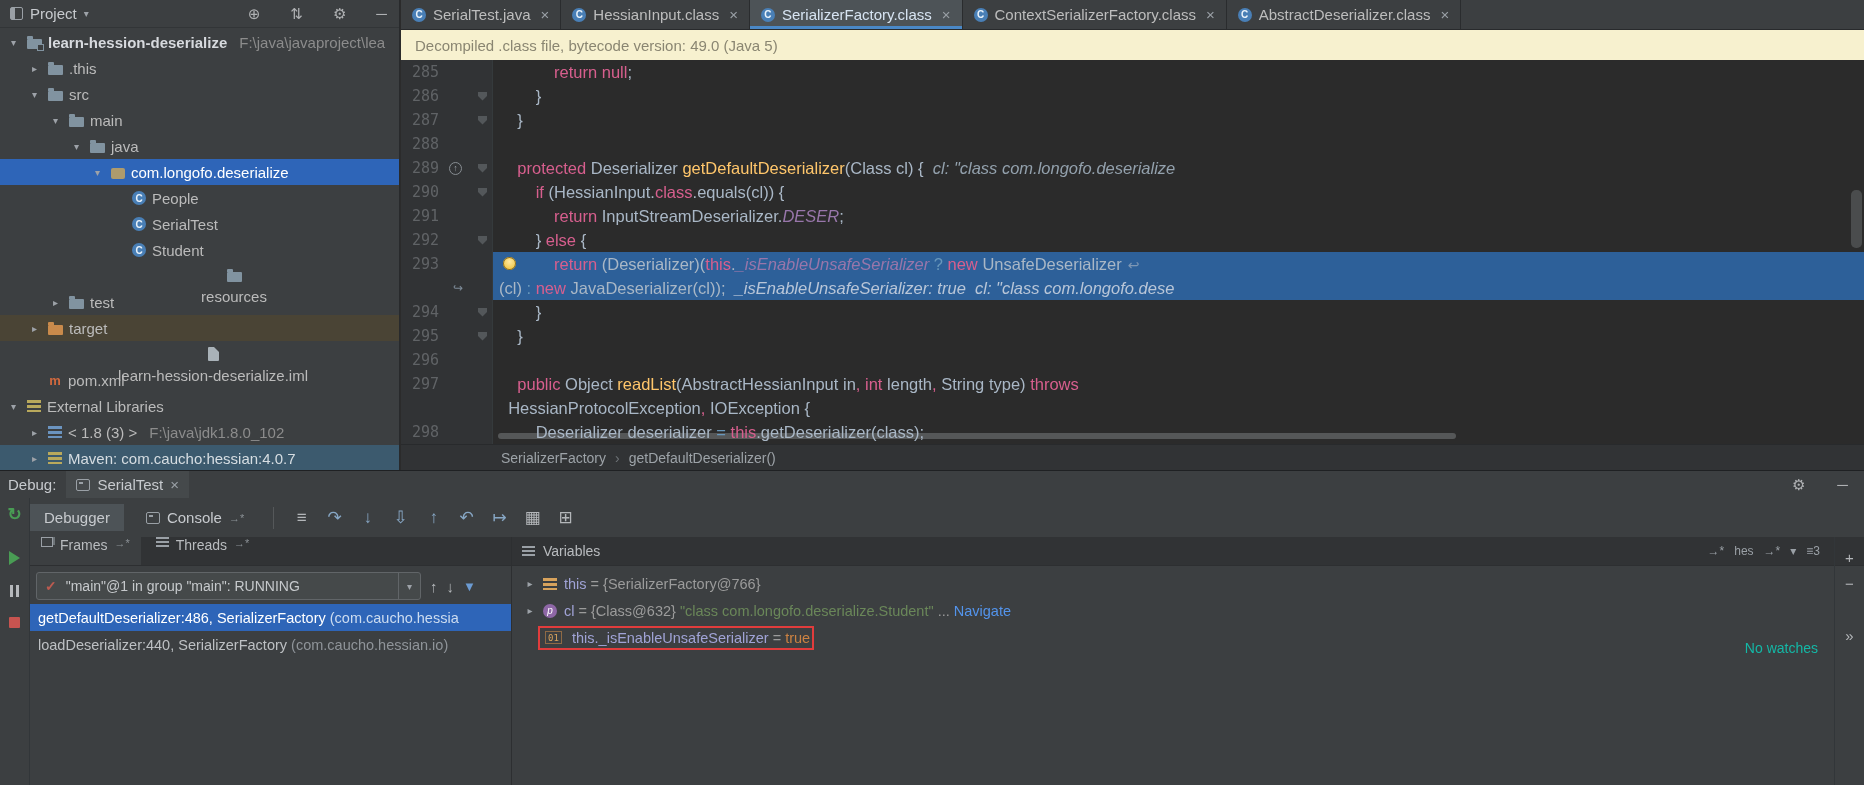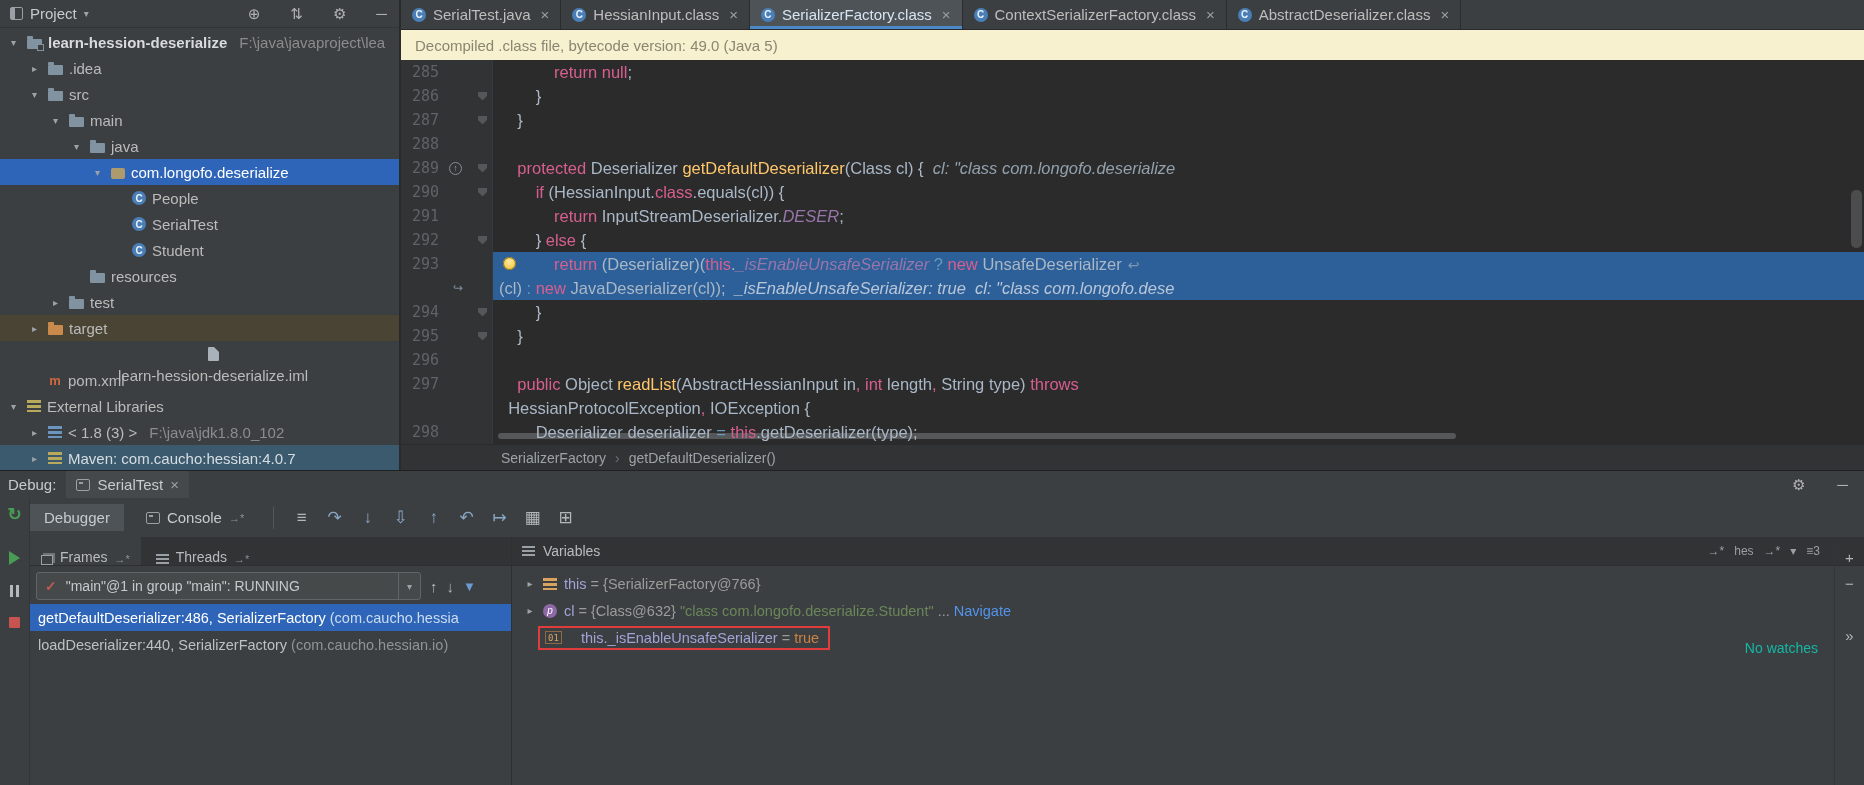--- a/index.html
+++ b/index.html
@@ -92,40 +92,40 @@
   .ticon{width:25px;text-align:center;font-size:17px;color:#87a7c5;}
   .ticon.gray{color:#b3b6b9;}
   .lstrip{position:absolute;left:0;top:27px;bottom:0;width:30px;border-right:1px solid #323639;display:flex;flex-direction:column;align-items:center;padding-top:6px;}
   .i-rerun{color:var(--green);font-size:17px;font-weight:bold;margin-bottom:26px;}
   .i-resume{width:0;height:0;border-left:11px solid #499c54;border-top:7px solid transparent;border-bottom:7px solid transparent;margin-bottom:20px;}
   .i-pause{display:flex;gap:3px;margin-bottom:20px;}
   .i-pause i{width:3px;height:12px;background:#b6b9bc;}
   .i-stop{width:11px;height:11px;background:#c75450;border-radius:1px;}
   .frames{position:absolute;left:30px;top:66px;bottom:0;width:481px;background:var(--panel);overflow:hidden;}
   .fhead,.vhead{height:29px;background:var(--panel_dark);border-bottom:1px solid #2d2f31;display:flex;align-items:center;gap:4px;font-size:14px;color:#b9bcbf;}
-  .htab{display:flex;align-items:flex-end;gap:7px;padding:0 11px;height:100%;}
+  .htab{display:flex;align-items:flex-start;gap:7px;padding:0 11px;height:100%;}
   .htab.active{background:var(--panel);}
   .threadrow{margin:6px 6px 4px 6px;display:flex;align-items:center;gap:9px;}
   .dropdown{flex:0 0 385px;height:28px;background:#45494a;border:1px solid #616568;border-radius:3px;display:flex;align-items:center;gap:9px;padding-left:8px;font-size:14px;color:#c6c9cc;}
   .check{color:#bc5b50;font-weight:bold;}
   .ddcaret{margin-left:auto;border-left:1px solid #616568;height:100%;display:flex;align-items:center;padding:0 8px;color:#9da2a8;font-size:10px;}
   .navic{color:#b3b6b9;font-size:15px;}
   .funnel{color:#6c9bd2;font-size:13px;}
   .frow{height:27px;display:flex;align-items:center;padding-left:8px;font-size:14.5px;color:#bdc0c3;white-space:pre;overflow:hidden;}
   .frow.selected{background:var(--selection);color:#fff;}
   .fpkg{color:#8f9499;}
   .frow.selected .fpkg{color:#ccdcf0;}
   .vars{position:absolute;left:511px;top:66px;right:0;bottom:0;background:var(--panel);border-left:1px solid #2d2f31;overflow:hidden;}
   .vhead{padding-left:10px;gap:8px;}
   .vheadright{margin-left:auto;display:flex;align-items:center;gap:10px;padding-right:44px;color:#9aa0a6;font-size:12px;}
   .vrows{padding-top:4px;}
   .vrow{height:27px;display:flex;align-items:center;gap:7px;padding-left:12px;font-size:14.5px;}
   .vexp{width:12px;color:#9da2a8;font-size:10px;text-align:center;flex:none;}
   .vinline{display:inline-flex;align-items:center;gap:7px;}
-  .redbox{display:inline-flex;align-items:center;gap:19px;border:2px solid var(--box_red);padding:2px 9px 2px 5px;margin-left:-5px;}
+  .redbox{display:inline-flex;align-items:center;gap:10px;border:2px solid var(--box_red);padding:2px 2px 2px 5px;margin-left:-5px;}
   .vtext{white-space:pre;}
   .vname{color:var(--name_var);}
   .vdim{color:var(--value_ref);}
   .vstr{color:var(--string);}
   .vlink{color:var(--link_bright);}
   .vbool{color:var(--bool_val);text-align:right;}
   .nowatches{position:absolute;right:46px;top:103px;color:#14b8a6;font-size:14px;}
   .watchstrip{position:absolute;right:0;top:0;bottom:0;width:30px;border-left:1px solid #323639;display:flex;flex-direction:column;align-items:center;padding-top:12px;gap:9px;color:#b3b6b9;font-size:15px;}
   .watchstrip .more{margin-top:26px;}
 </style>
@@ -150,21 +150,21 @@
     <div class="ptree" id="tree">
         <div class="trow" style="padding-left: 6px;">
           <span class="arr">▾</span>
           <span class="ic ic-folder module"></span>
           <span class="blabel">learn-hession-deserialize</span>
           <span class="tpath">F:\java\javaproject\lea</span>
         </div>
         <div class="trow" style="padding-left: 27px;">
           <span class="arr">▸</span>
           <span class="ic ic-folder"></span>
-          <span>.idea</span>
+          <span>.this</span>
         </div>
         <div class="trow" style="padding-left: 27px;">
           <span class="arr">▾</span>
           <span class="ic ic-folder"></span>
           <span>src</span>
         </div>
         <div class="trow" style="padding-left: 48px;">
           <span class="arr">▾</span>
           <span class="ic ic-folder"></span>
           <span>main</span>
@@ -187,21 +187,21 @@
         <div class="trow" style="padding-left: 111px;">
           <span class="arr"></span>
           <span class="ic ic-class">C</span>
           <span>SerialTest</span>
         </div>
         <div class="trow" style="padding-left: 111px;">
           <span class="arr"></span>
           <span class="ic ic-class">C</span>
           <span>Student</span>
         </div>
-        <div class="trow" style="padding-left: 69px;">
+        <div class="trow" style="padding-left: 69px; flex-direction: column;">
           <span class="arr"></span>
           <span class="ic ic-folder"></span>
           <span>resources</span>
         </div>
         <div class="trow" style="padding-left: 48px;">
           <span class="arr">▸</span>
           <span class="ic ic-folder"></span>
           <span>test</span>
         </div>
         <div class="trow target" style="padding-left: 27px;">
@@ -392,21 +392,21 @@
             <span class="lnum"></span>
             <span class="gic"></span>
           </div>
           <div class="cline"><span>  </span><span class="tk-t">HessianProtocolException</span><span class="tk-k">,</span><span> </span><span class="tk-t">IOException</span><span> {</span></div>
         </div>
         <div class="crow">
           <div class="gut">
             <span class="lnum">298</span>
             <span class="gic"></span>
           </div>
-          <div class="cline"><span>        </span><span class="tk-t">Deserializer</span><span> deserializer </span><span class="tk-o">=</span><span> </span><span class="tk-k">this</span><span>.</span><span>getDeserializer</span><span>(type);</span></div>
+          <div class="cline"><span>        </span><span class="tk-t">Deserializer</span><span> deserializer </span><span class="tk-o">=</span><span> </span><span class="tk-k">this</span><span>.</span><span>getDeserializer</span><span>(class);</span></div>
         </div>
       </div>
     <div class="crumbs" id="crumbs">
         <span>SerializerFactory</span>
         <span class="csep">›</span>
         <span>getDefaultDeserializer()</span>
       </div>
   </section>
 
   <section class="debug">

